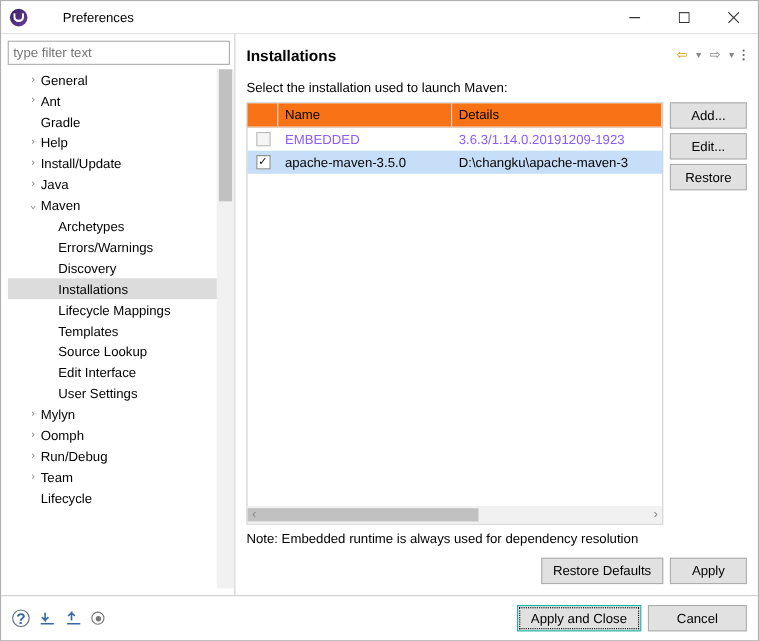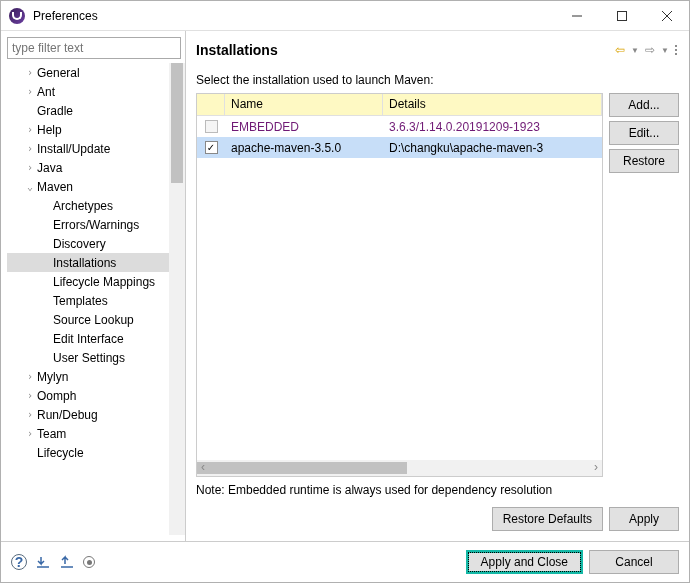--- a/index.html
+++ b/index.html
@@ -1,61 +1,61 @@
 <!DOCTYPE html>
 <html><head>
 <meta charset="utf-8">
 <style>
 * { box-sizing: border-box; font-family: "Segoe UI", Arial, sans-serif; font-size: 12px; }
 body { margin: 0; background: #f0f0f0; }
 .window { width: 690px; height: 583px; background: #fff; border: 1px solid #b0b0b0; display: flex; flex-direction: column; margin: 0; box-shadow: 0 5px 20px rgba(0,0,0,.3); }
-.titlebar { height: 30px; display: flex; align-items: center; padding: 0 0 0 8px; border-bottom: 1px solid #e0e0e0; }
+.titlebar { height: 30px; display: flex; align-items: center; padding: 0 0 0 8px; border-bottom: 1px solid #e0e0e0; gap: 24px; }
 .titlebar .ecl { width: 16px; height: 16px; border-radius: 50%; background: linear-gradient(135deg,#3a1d5a,#6b3fa0); margin-right: 8px; display:inline-flex; align-items:center; justify-content:center; }
 .titlebar .ecl::after{content:""; width:6px; height:6px; border:2px solid #fff; border-top:none; border-radius:0 0 6px 6px;}
 .titlebar .title { flex: 1; color: #000; }
 .winbtns { display: flex; }
 .winbtns div { width: 45px; height: 29px; display: flex; align-items: center; justify-content: center; color: #333; }
 .body { flex: 1; display: flex; min-height: 0; }
-.left { width: 185px; border-right: 1px solid #ccc; display: flex; flex-direction: column; padding: 6px 4px 6px 6px; position:relative;}
+.left { width: 213px; border-right: 1px solid #ccc; display: flex; flex-direction: column; padding: 6px 4px 6px 6px; position:relative;}
 .filter { width: 100%; height: 22px; border: 1px solid #aaa; padding: 2px 4px; margin-bottom: 4px; color:#888;}
 .tree { flex: 1; overflow: auto; padding-right:8px;}
 .treerow { display: flex; align-items: center; height: 19px; padding-left: 0; cursor: default; white-space:nowrap;}
 .treerow.sel { background: #dcdcdc; }
 .exp { width: 14px; text-align:center; color: #888; font-size: 10px; font-family: monospace;}
 .indent1 { padding-left: 16px; }
 .indent2 { padding-left: 32px; }
 .lscroll{position:absolute; top:32px; right:0; bottom:6px; width:16px; background:#f1f1f1;}
 .lscroll::before{content:""; position:absolute; top:0; left:2px; width:12px; height:120px; background:#c1c1c1;}
 .right { flex: 1; display: flex; flex-direction: column; padding: 6px 10px; min-width:0;}
 .rhead { display: flex; align-items: center; height: 26px; margin-bottom: 6px; }
 .rhead h2 { font-size: 14px; font-weight: bold; margin: 0; flex: 1; }
 .navarr { display: flex; gap: 2px; align-items:center;}
 .navarr span { padding: 2px; color: #888; }
 .instr { margin: 4px 0 6px; }
 .tblwrap{display:flex; gap:6px; flex:1; min-height:0;}
 .tbl { flex:1; border: 1px solid #ccc; display:flex; flex-direction:column; min-width:0;}
-.thead { display: flex; background: #fef9c3; border-bottom: 1px solid #e0e0e0; height:22px;justify-content:space-between;}
+.thead { display: flex; background: #f97316; border-bottom: 1px solid #e0e0e0; height:22px;justify-content:space-between;}
 .thead div { padding: 3px 6px; border-right: 1px solid #e0e0e0; }
 .tbody{flex:1;}
 .col-c{width:28px; flex:none; display:flex; align-items:center; justify-content:center;}
 .col-n{width:158px; flex:none; padding:2px 6px;}
 .col-d{flex:1; padding:2px 6px; overflow:hidden; white-space:nowrap;}
 .trow{display:flex; height:21px; align-items:center;}
-.trow.dis{color:#701a75;}
+.trow.dis{color:#8b5cf6;}
 .trow.sel{background:#c7def8;}
 .cb{width:13px;height:13px;border:1px solid #888;background:#fff;display:inline-flex;align-items:center;justify-content:center;font-size:10px;line-height:1;}
 .cb.dis{border-color:#bbb; background:#f5f5f5;}
 .cb.chk{color:#000;}
 .tscroll{height:16px; background:#f1f1f1; position:relative;}
 .tscroll::before{content:""; position:absolute; left:0; top:2px; height:12px; width:210px; background:#c1c1c1;}
 .tscroll::after{content:"›"; position:absolute; right:4px; top:0; color:#888;}
 .tscroll .la{position:absolute; left:4px; top:0; color:#888;}
 .sidebtns{display:flex; flex-direction:column; gap:4px; width:70px;}
 .btn { height: 24px; border: 1px solid #adadad; background: #e1e1e1; padding: 0 10px; cursor: default; text-align:center; display:flex; align-items:center; justify-content:center;}
-.btn:focus, .btn.focus{border:3px solid #14b8a6; outline:1px dotted #000; outline-offset:-3px;}
+.btn:focus, .btn.focus{border:1px solid #14b8a6; outline:1px dotted #000; outline-offset:-3px;}
 .note{margin:6px 0;}
 .rbtns{display:flex; justify-content:flex-end; gap:6px; padding:4px 0;}
 .footer{border-top:1px solid #ccc; padding:8px 10px; display:flex; align-items:center;}
 .toolicons{display:flex; gap:8px; align-items:center;}
 .toolicons span{color:#3968a6; font-size:14px;}
 .help{width:16px;height:16px;border:1.5px solid #586b7e;border-radius:50%;display:inline-flex;align-items:center;justify-content:center;color:#586b7e;font-weight:bold;font-size:11px;}
 .fbtns{flex:1; display:flex; justify-content:flex-end; gap:6px;}
 .fbtns .btn{min-width:90px; padding:0 12px;}
 .warn{display:inline-block;width:12px;height:12px;background:#f6b73c;clip-path:polygon(50% 0,100% 100%,0 100%); margin-right:4px; position:relative;}
 svg{display:block;}

